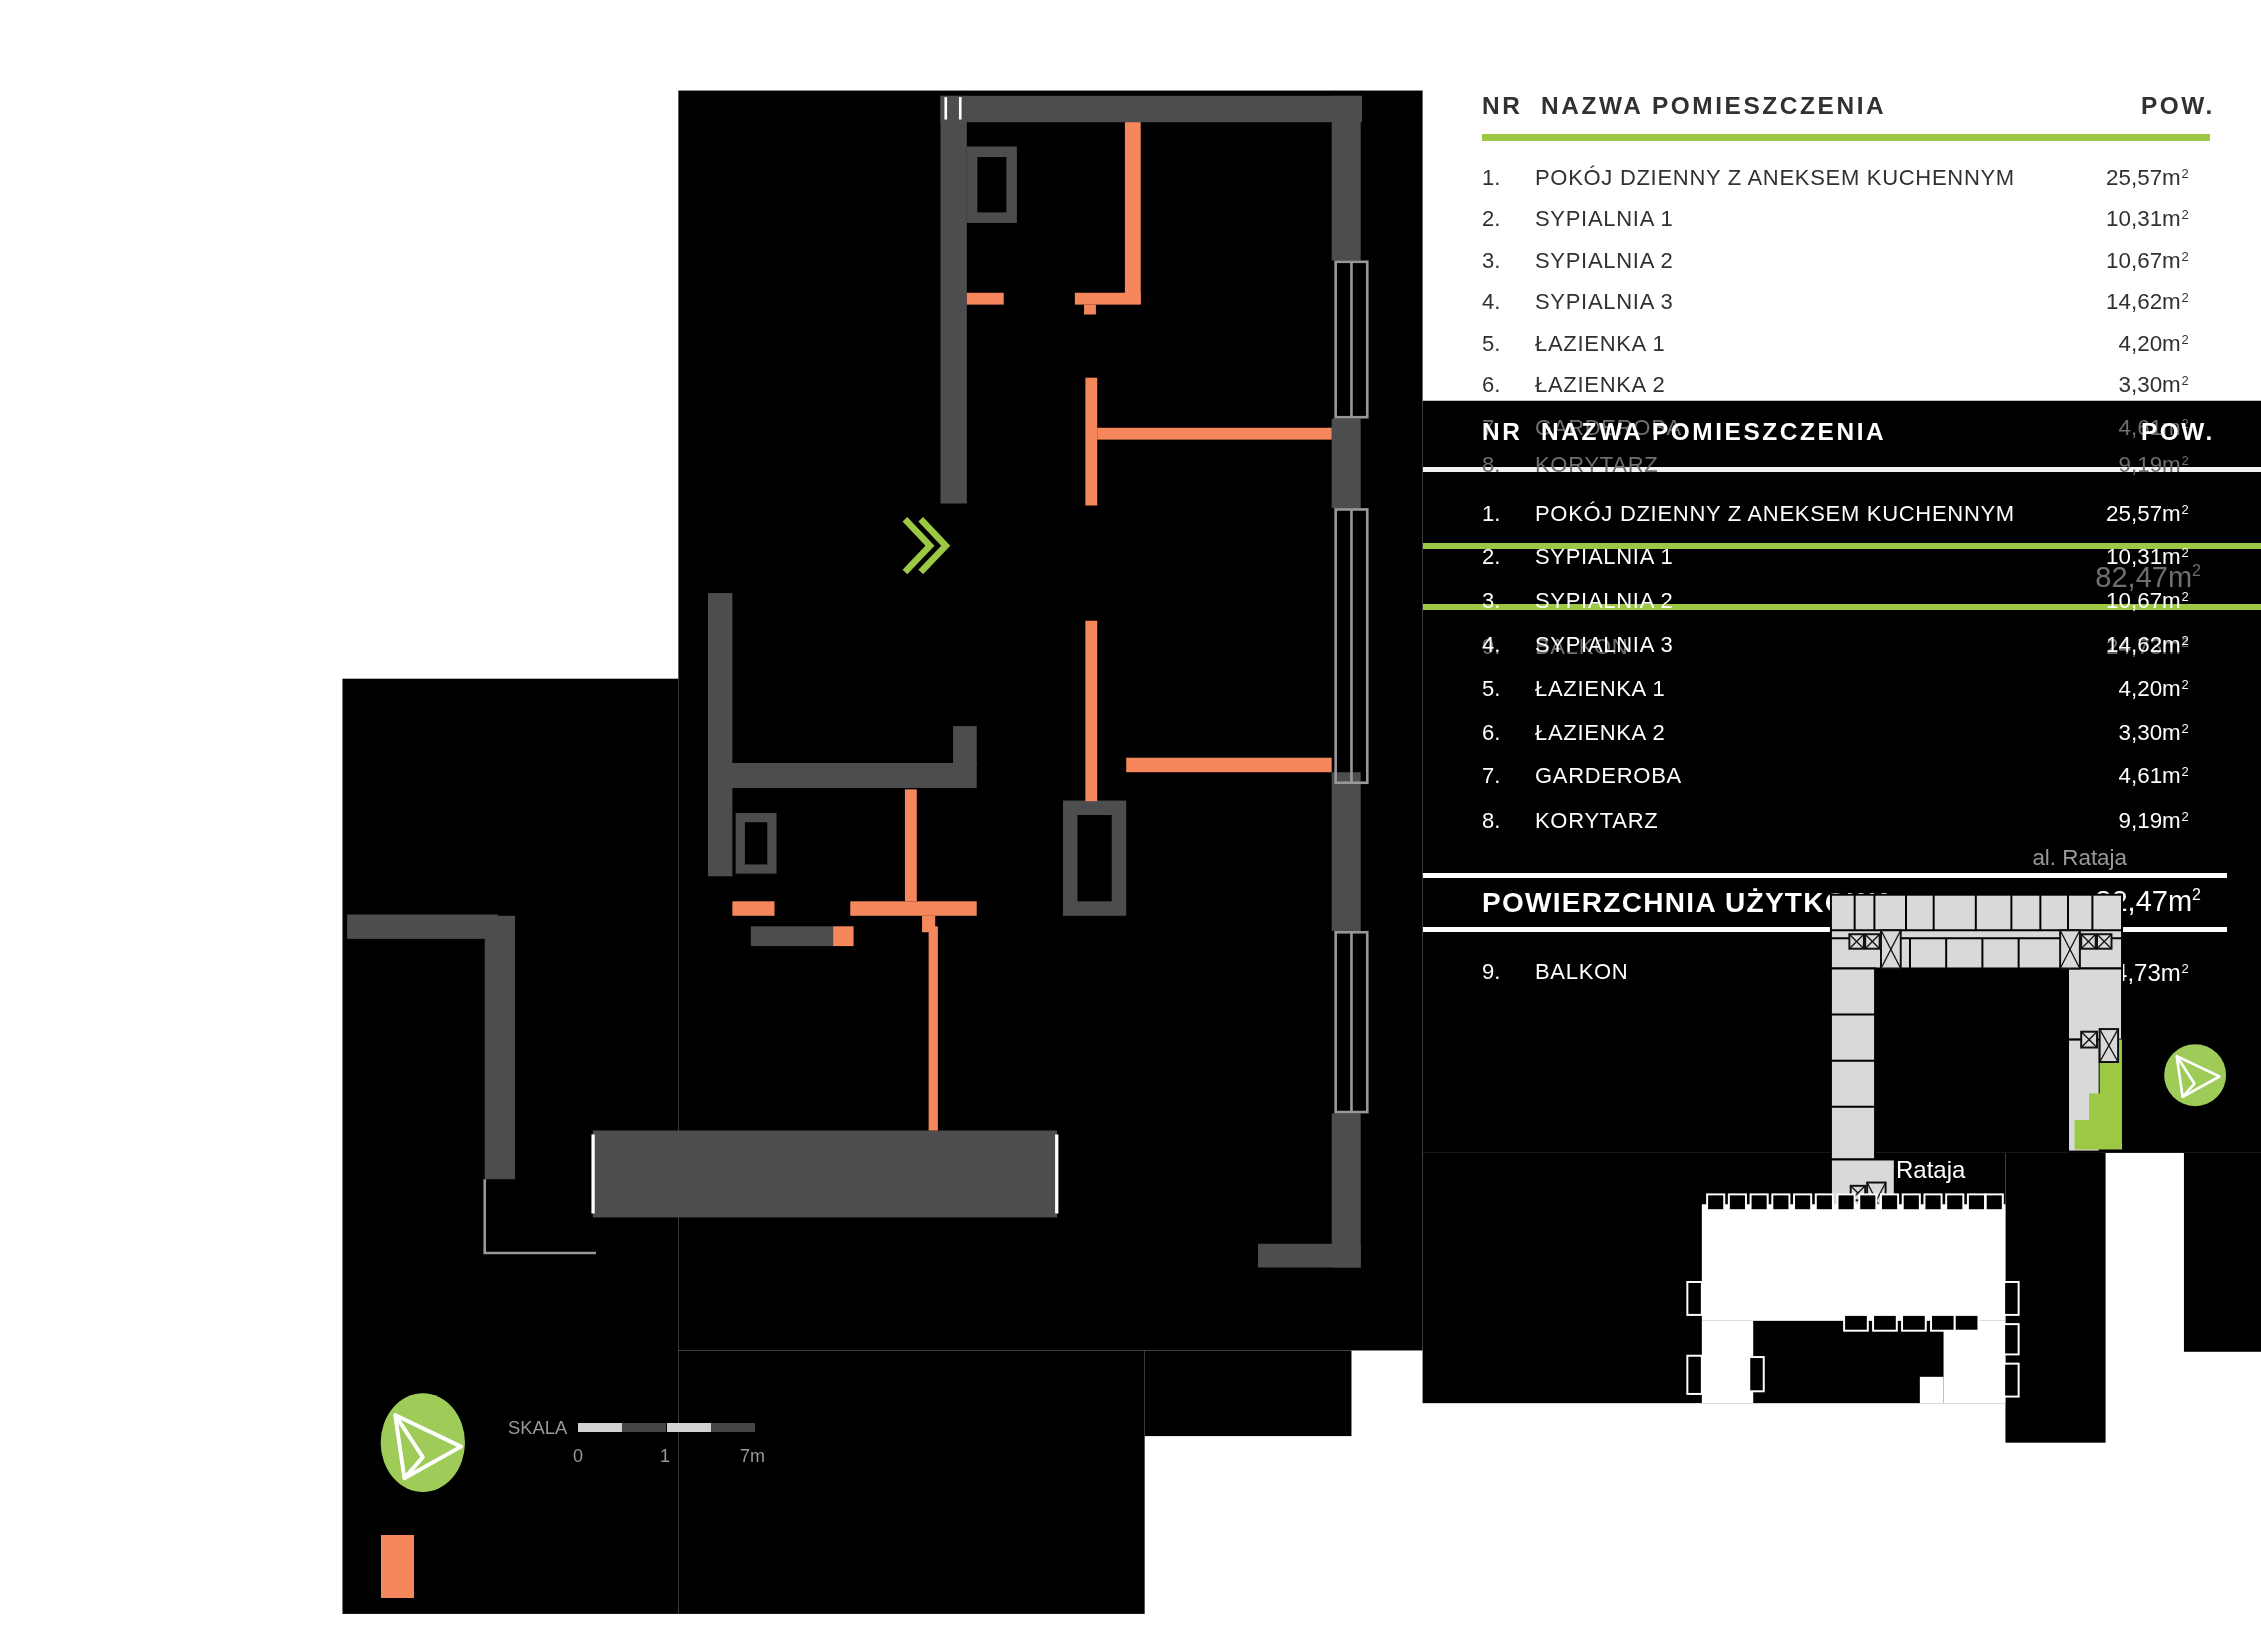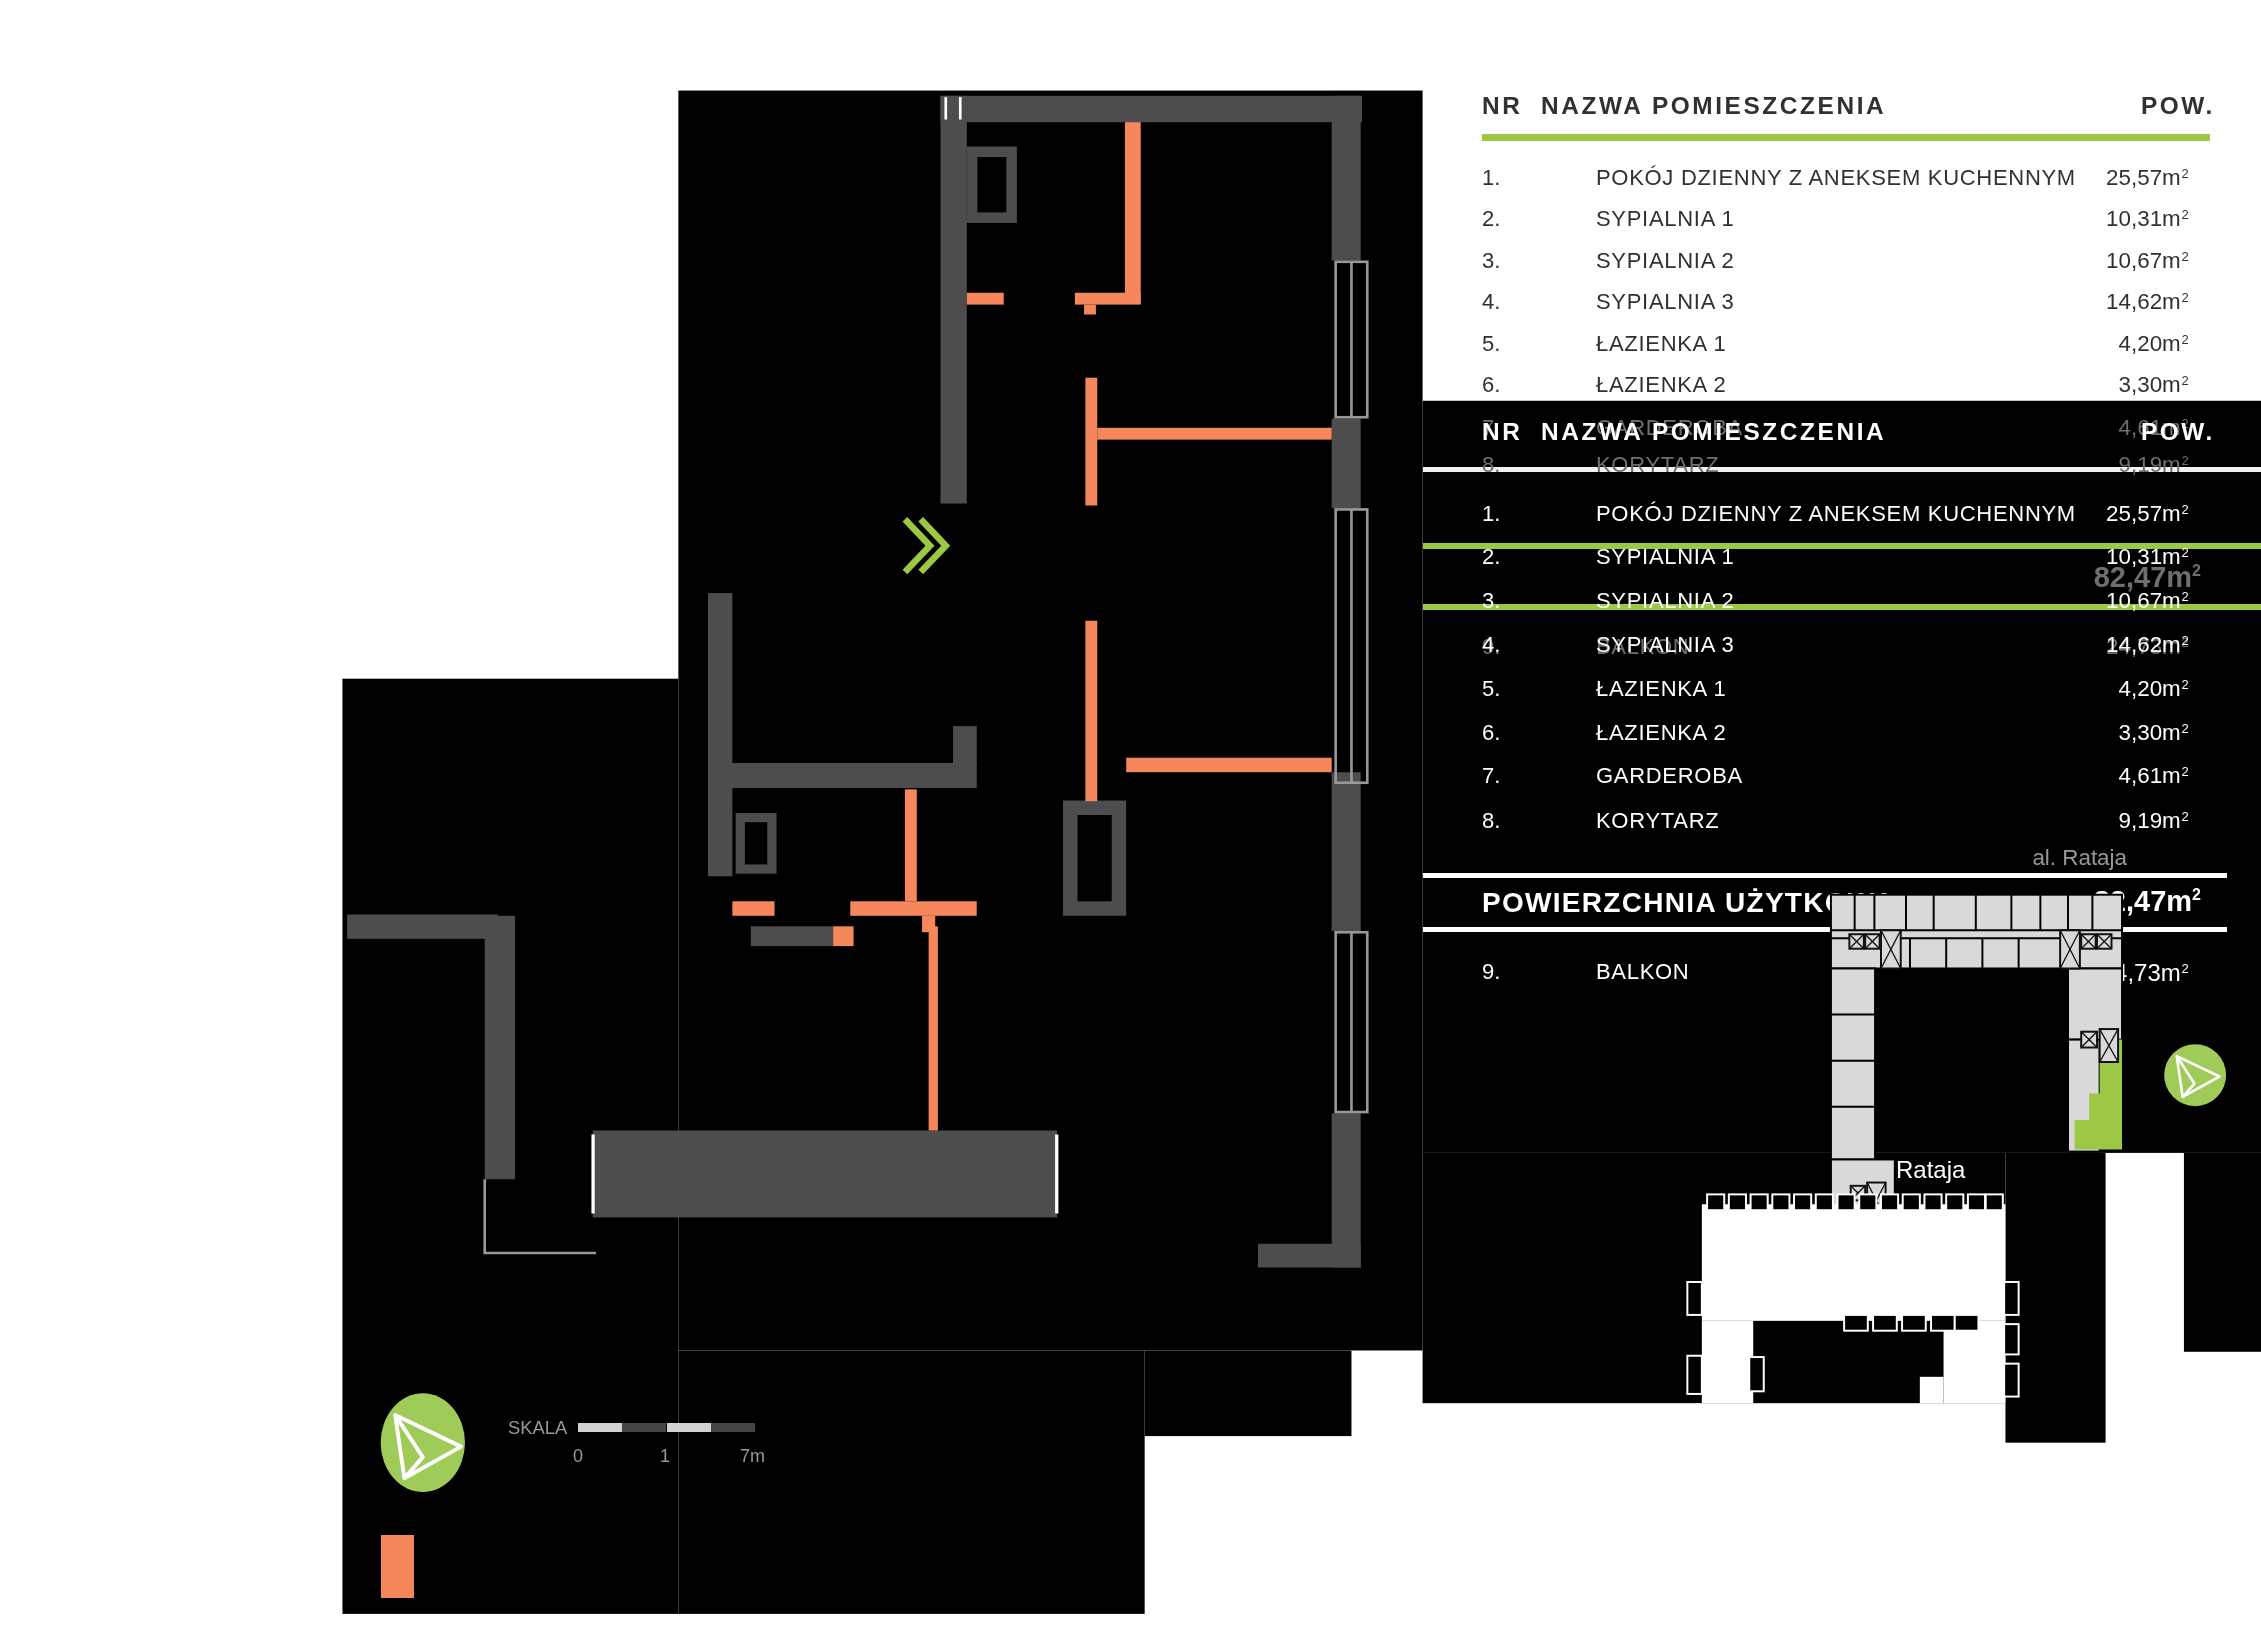--- a/index.html
+++ b/index.html
@@ -8,25 +8,25 @@
   svg{position:absolute;left:0;top:0;}
   #svg-base{z-index:0;}
   .txt{position:absolute;white-space:nowrap;z-index:10;}
   .dark{color:#313133;}
   .white{color:#ffffff;}
   .dim{color:#6f6f72;}
   .muted{color:#99999b;}
   .hdr{font-weight:bold;font-size:24.4px;letter-spacing:2.6px;}
   .row{position:absolute;left:0;top:0;width:2261px;height:29px;z-index:10;}
   .row .nr{position:absolute;left:1482px;font-size:22px;}
-  .row .nm{position:absolute;left:1596px;font-size:22px;letter-spacing:0.7px;}
+  .row .nm{position:absolute;left:1535px;font-size:22px;letter-spacing:0.7px;}
   .row .vl{position:absolute;right:73px;font-size:22.4px;text-align:right;margin-left:12px;}
   .row sup{font-size:13px;position:relative;top:1.3px;left:0.7px;}
   .rule{position:absolute;z-index:9;}
-  .bigval{font-weight:bold;font-size:29px;}
+  .bigval{font-weight:normal;font-size:29px;}
   .bigval sup{font-size:16px;}
   .seg{position:absolute;top:1423px;height:9.2px;z-index:10;}
   #svg-top{z-index:20;pointer-events:none;}
 </style>
 </head>
 <body>
 
 <div id="stage">
 
   <svg id="svg-base" width="2261" height="1634" viewBox="0 0 3433 2480">

